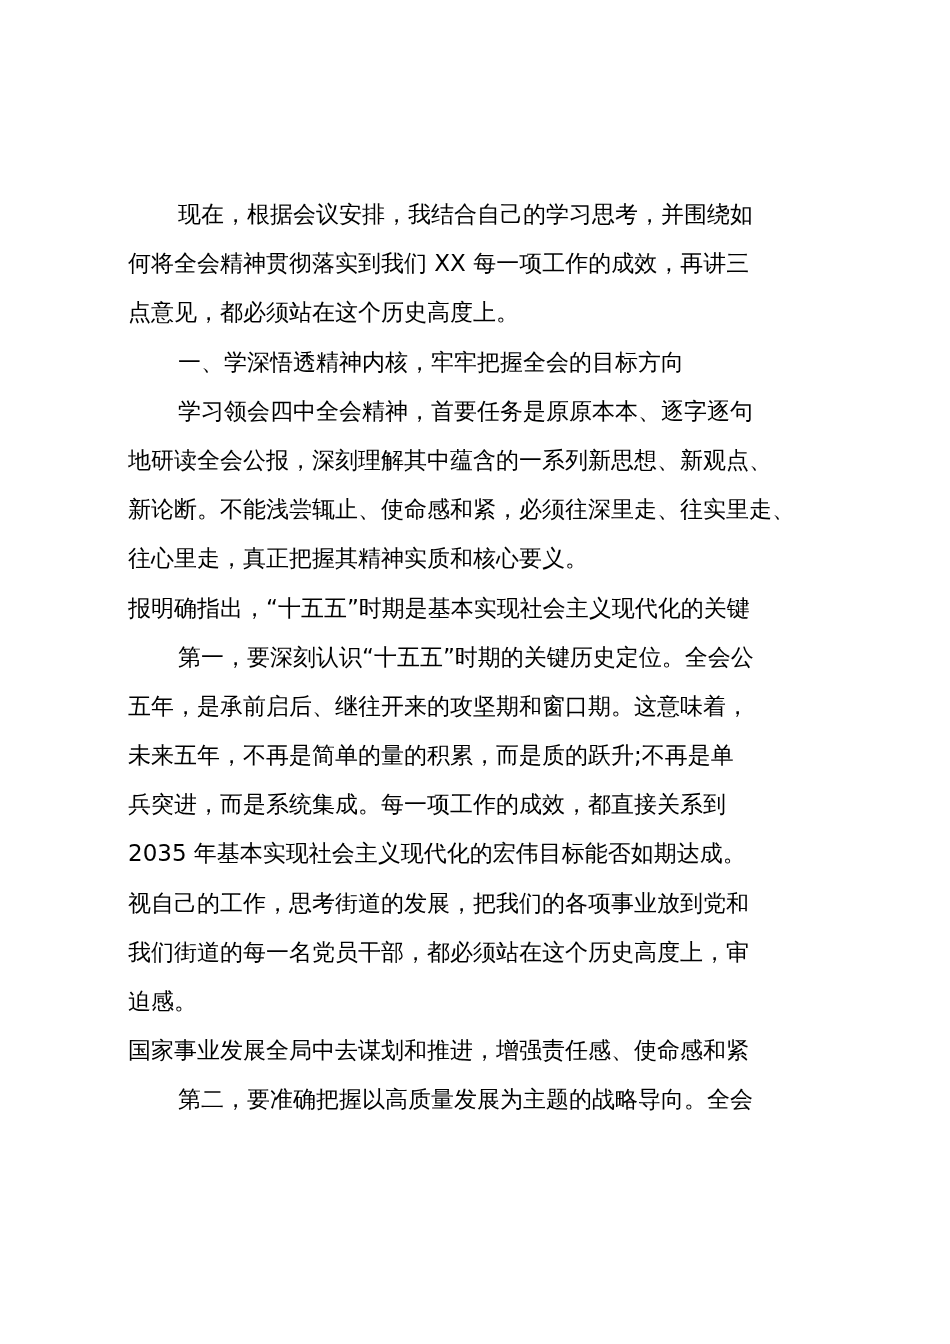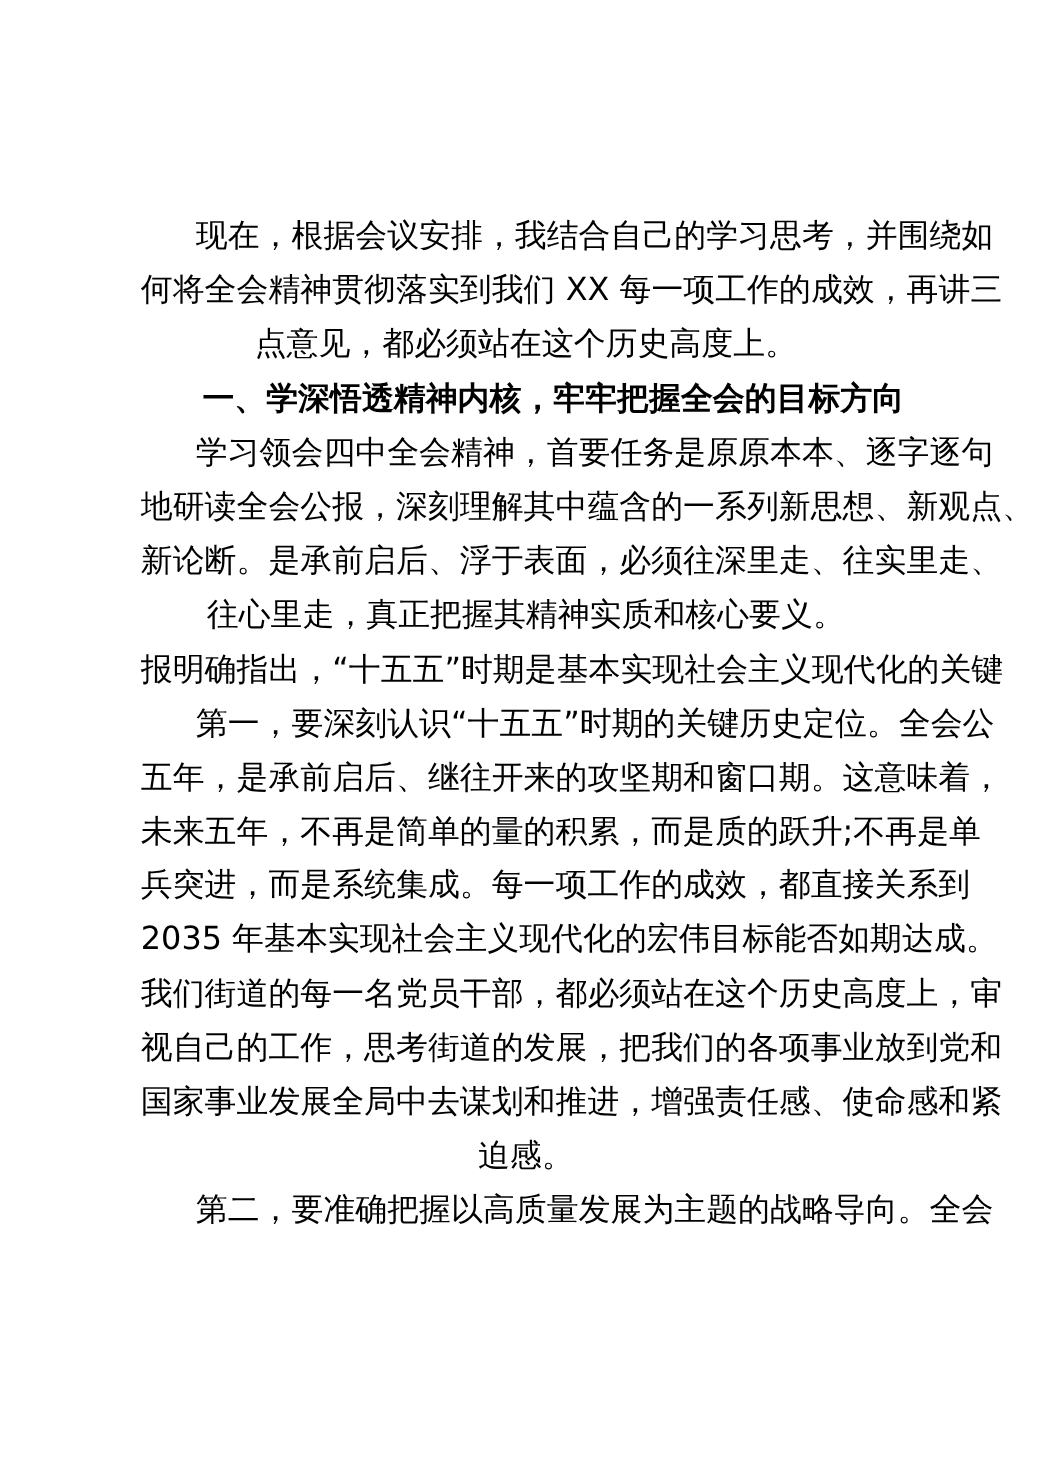--- a/index.html
+++ b/index.html
@@ -1,49 +1,49 @@
 <!DOCTYPE html>
 <html><head>
 <meta charset="utf-8">
 <style>
   html, body { margin:0; padding:0; background:#ffffff; }
   body { width:950px; height:1344px; position:relative; overflow:hidden;
          font-family:"DejaVu Sans", sans-serif; color:#000; }
   .page { position:absolute; left:128px; top:190px; width:700px; }
-  .line { height:49.2px; line-height:49.2px; font-size:29px; white-space:nowrap;
-          letter-spacing:0px;text-align:center; }
+  .line { height:49.2px; line-height:49.2px; font-size:23px; white-space:nowrap;
+          letter-spacing:0px; }
   .indent { padding-left:50px; }
-  .bold { font-weight:bold; }
+  .bold { font-weight:normal; }
 </style>
 </head>
 <body>
 
 <div class="page">
   <div>
     <div class="line indent">现在，根据会议安排，我结合自己的学习思考，并围绕如</div>
     <div class="line">何将全会精神贯彻落实到我们 XX 每一项工作的成效，再讲三</div>
     <div class="line">点意见，都必须站在这个历史高度上。</div>
   </div>
   <div>
     <div class="line indent bold">一、学深悟透精神内核，牢牢把握全会的目标方向</div>
   </div>
   <div>
     <div class="line indent">学习领会四中全会精神，首要任务是原原本本、逐字逐句</div>
     <div class="line">地研读全会公报，深刻理解其中蕴含的一系列新思想、新观点、</div>
-    <div class="line">新论断。是承前启后、浮于表面，必须往深里走、往实里走、</div>
+    <div class="line">新论断。不能浅尝辄止、使命感和紧，必须往深里走、往实里走、</div>
     <div class="line">往心里走，真正把握其精神实质和核心要义。</div>
   </div>
   <div>
     <div class="line">报明确指出，“十五五”时期是基本实现社会主义现代化的关键</div>
     <div class="line indent">第一，要深刻认识“十五五”时期的关键历史定位。全会公</div>
     <div class="line">五年，是承前启后、继往开来的攻坚期和窗口期。这意味着，</div>
     <div class="line">未来五年，不再是简单的量的积累，而是质的跃升;不再是单</div>
     <div class="line">兵突进，而是系统集成。每一项工作的成效，都直接关系到</div>
     <div class="line">2035 年基本实现社会主义现代化的宏伟目标能否如期达成。</div>
+    <div class="line">视自己的工作，思考街道的发展，把我们的各项事业放到党和</div>
     <div class="line">我们街道的每一名党员干部，都必须站在这个历史高度上，审</div>
-    <div class="line">视自己的工作，思考街道的发展，把我们的各项事业放到党和</div>
+    <div class="line">迫感。</div>
     <div class="line">国家事业发展全局中去谋划和推进，增强责任感、使命感和紧</div>
-    <div class="line">迫感。</div>
   </div>
   <div>
     <div class="line indent">第二，要准确把握以高质量发展为主题的战略导向。全会</div>
   </div>
 </div>
 
 </body></html>

